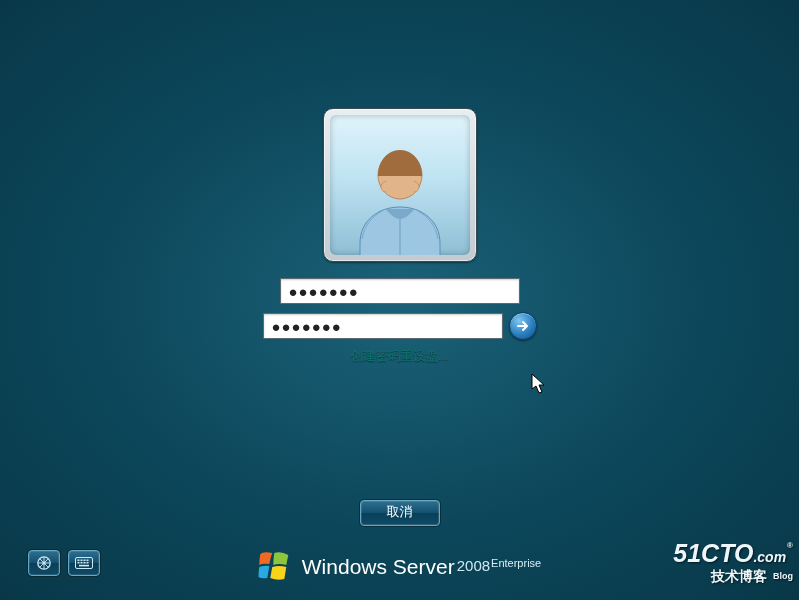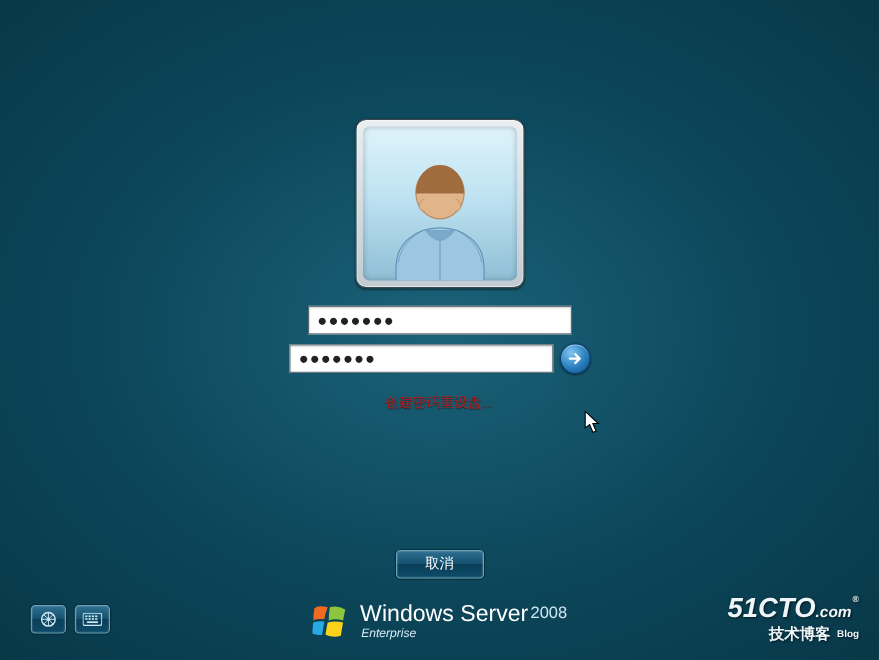--- a/index.html
+++ b/index.html
@@ -36,51 +36,51 @@
     box-shadow:inset 0 1px 2px rgba(0,0,0,.2);
   }
   .row2{display:flex;align-items:center;gap:6px;position:relative;}
   .submit-btn{
     width:26px;height:26px;border-radius:50%;cursor:pointer;
     background:radial-gradient(circle at 35% 30%, #7fc5ef 0%, #2a7fbf 55%, #0e4d87 100%);
     border:1px solid #0b3e6b;display:flex;align-items:center;justify-content:center;
     box-shadow:0 1px 2px rgba(0,0,0,.5),inset 0 1px 0 rgba(255,255,255,.4);
   }
   .reset-link{
-    margin-top:10px;font-size:12.5px;color:#b91c1c;cursor:pointer;
+    font-size:12.5px;color:#0f766e;cursor:pointer;
     text-shadow:0 1px 1px rgba(0,0,0,.5);
   }
   .cancel-btn{
     position:absolute;left:50%;transform:translateX(-50%);top:500px;
     min-width:78px;height:24px;border-radius:4px;cursor:pointer;
     background:linear-gradient(#2e6f90,#14516f 49%,#0a3f59 50%,#0d4a67);
     border:1px solid #6aa7bf;color:#fff;font-size:13px;text-align:center;line-height:22px;
     box-shadow:0 0 0 1px rgba(0,0,0,.35),inset 0 0 0 1px rgba(255,255,255,.12);
   }
   .brand{
     position:absolute;left:50%;transform:translateX(-50%);bottom:18px;
     display:flex;align-items:center;gap:12px;
   }
-  .brand-text{display:flex;flex-direction:column;}
+  .brand-text{display:flex;flex-direction:row;}
   .brand-main{font-size:21px;color:#fff;line-height:1;}
   .brand-main .thin{font-weight:300;}
   .brand-main .mid{font-weight:400;}
   .brand-main .year{font-weight:300;font-size:15px;color:#cfe8f2;margin-left:2px;vertical-align:3px;}
-  .brand-sub{font-size:11px;font-weight:300;color:#d8eef7;margin-top:1px;margin-left:1px;font-style:italic;}
+  .brand-sub{font-size:11px;font-weight:300;color:#d8eef7;margin-top:1px;margin-left:1px;}
   .bl-buttons{
     position:absolute;left:28px;bottom:24px;display:flex;gap:8px;
   }
   .bl-btn{
     width:30px;height:24px;border-radius:4px;cursor:pointer;
     background:linear-gradient(#2e6f90,#14516f 49%,#0a3f59 50%,#0d4a67);
     border:1px solid #6aa7bf;display:flex;align-items:center;justify-content:center;
     box-shadow:0 0 0 1px rgba(0,0,0,.3),inset 0 0 0 1px rgba(255,255,255,.1);
   }
   .watermark{
-    position:absolute;right:18px;bottom:14px;text-align:right;
+    position:absolute;right:6px;bottom:14px;text-align:right;
     font-family:Arial,sans-serif;color:#eef6f9;
     text-shadow:1px 1px 2px rgba(0,0,0,.6);
   }
   .wm-top{font-size:25px;font-style:italic;font-weight:700;line-height:1;position:relative;}
   .wm-top .dcom{font-size:14px;font-weight:700;}
   .wm-top .r{font-size:8px;font-style:normal;vertical-align:14px;margin-left:1px;}
   .wm-bot{font-size:14px;font-weight:700;margin-top:2px;}
   .wm-bot .blog{font-size:9px;font-weight:700;margin-left:6px;vertical-align:2px;}
   .cursor{
     position:absolute;top:373px;left:531px;pointer-events:none;

